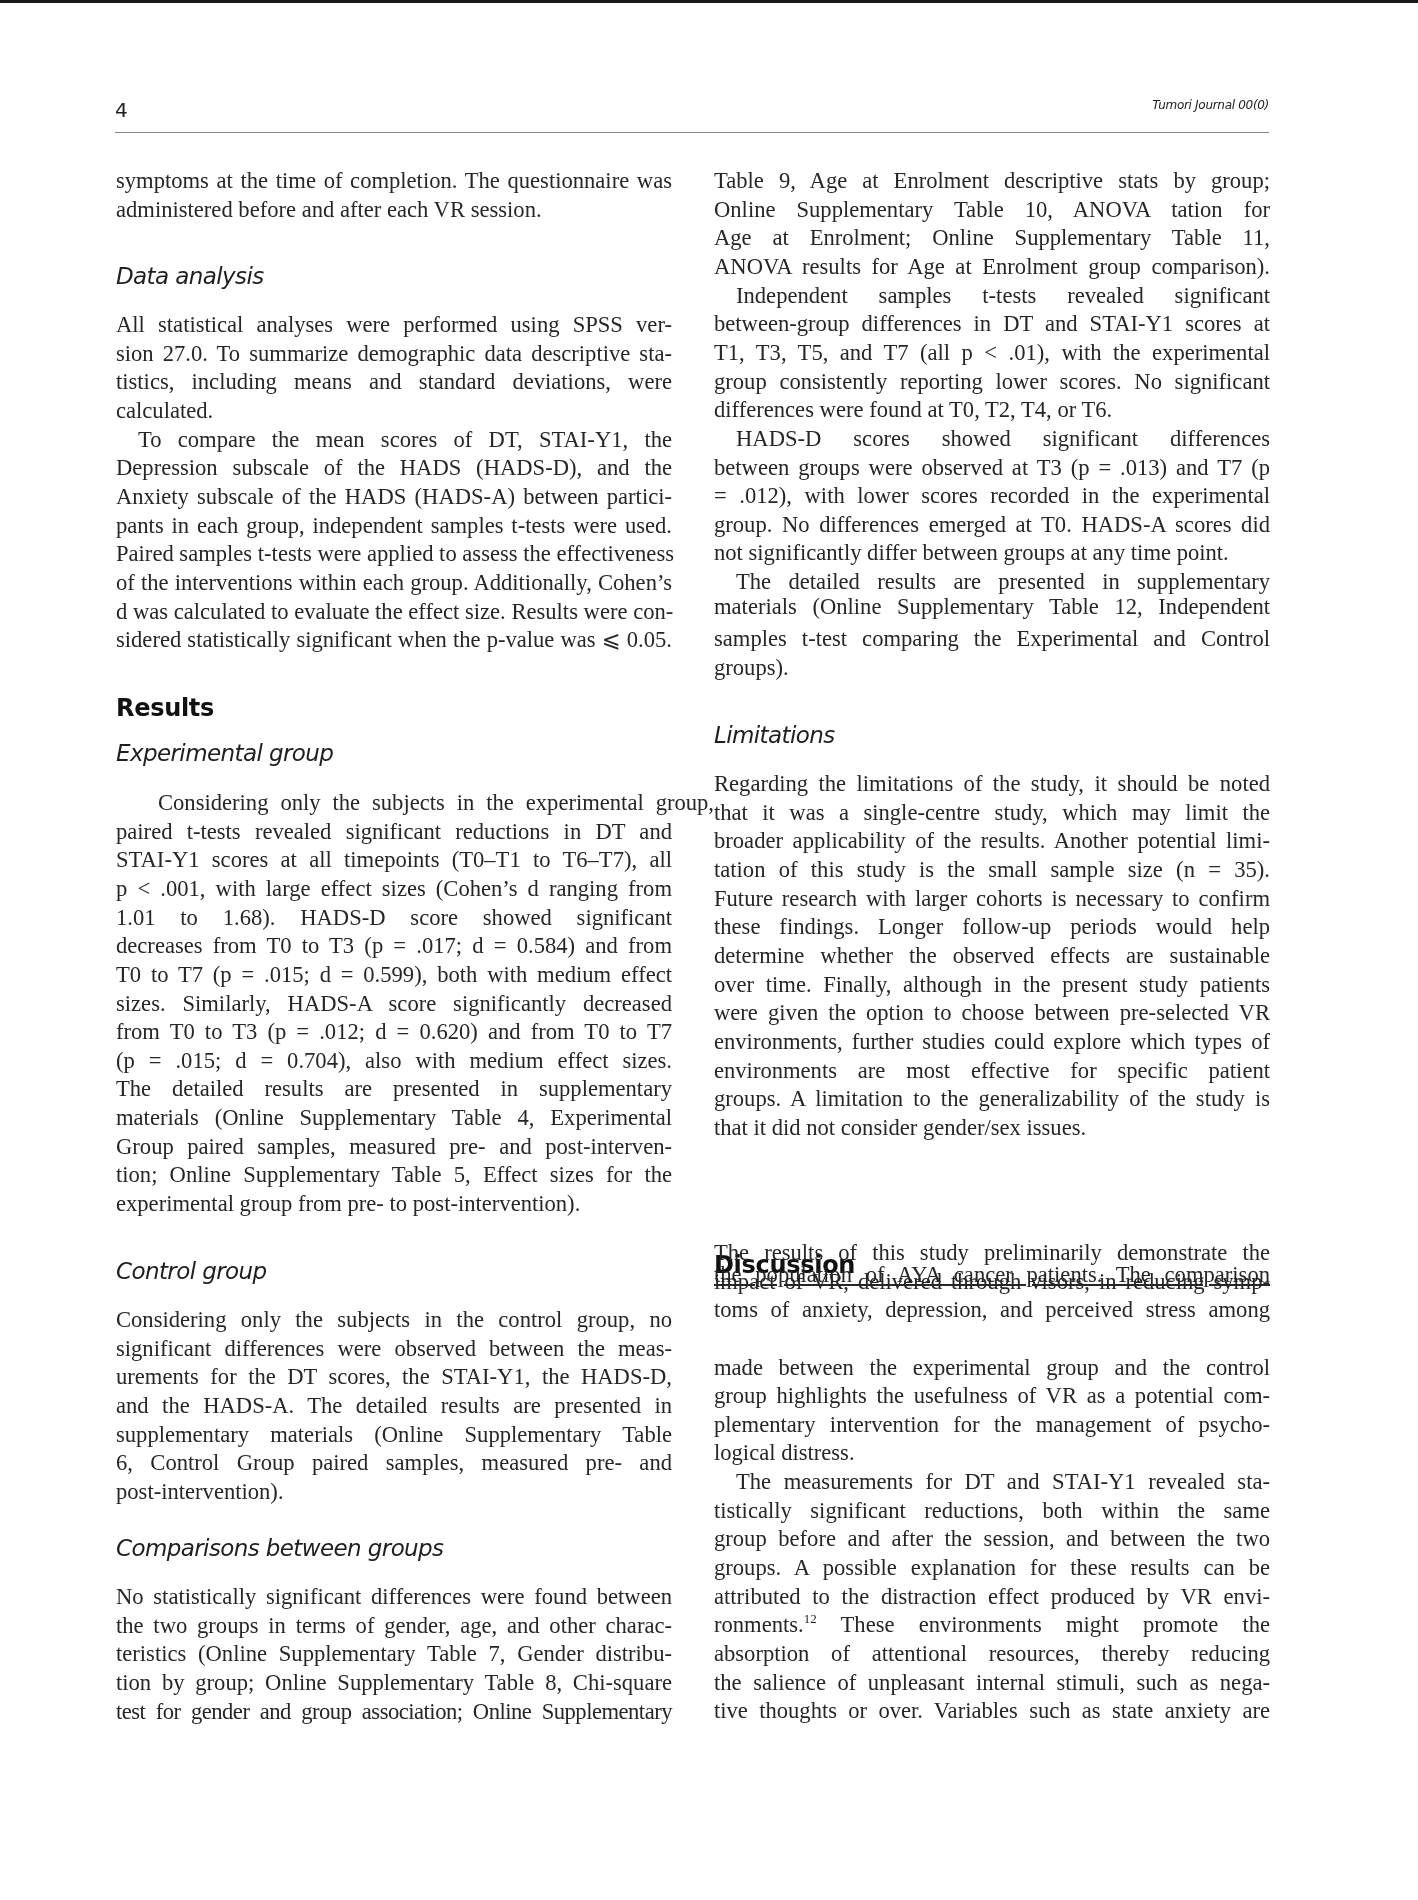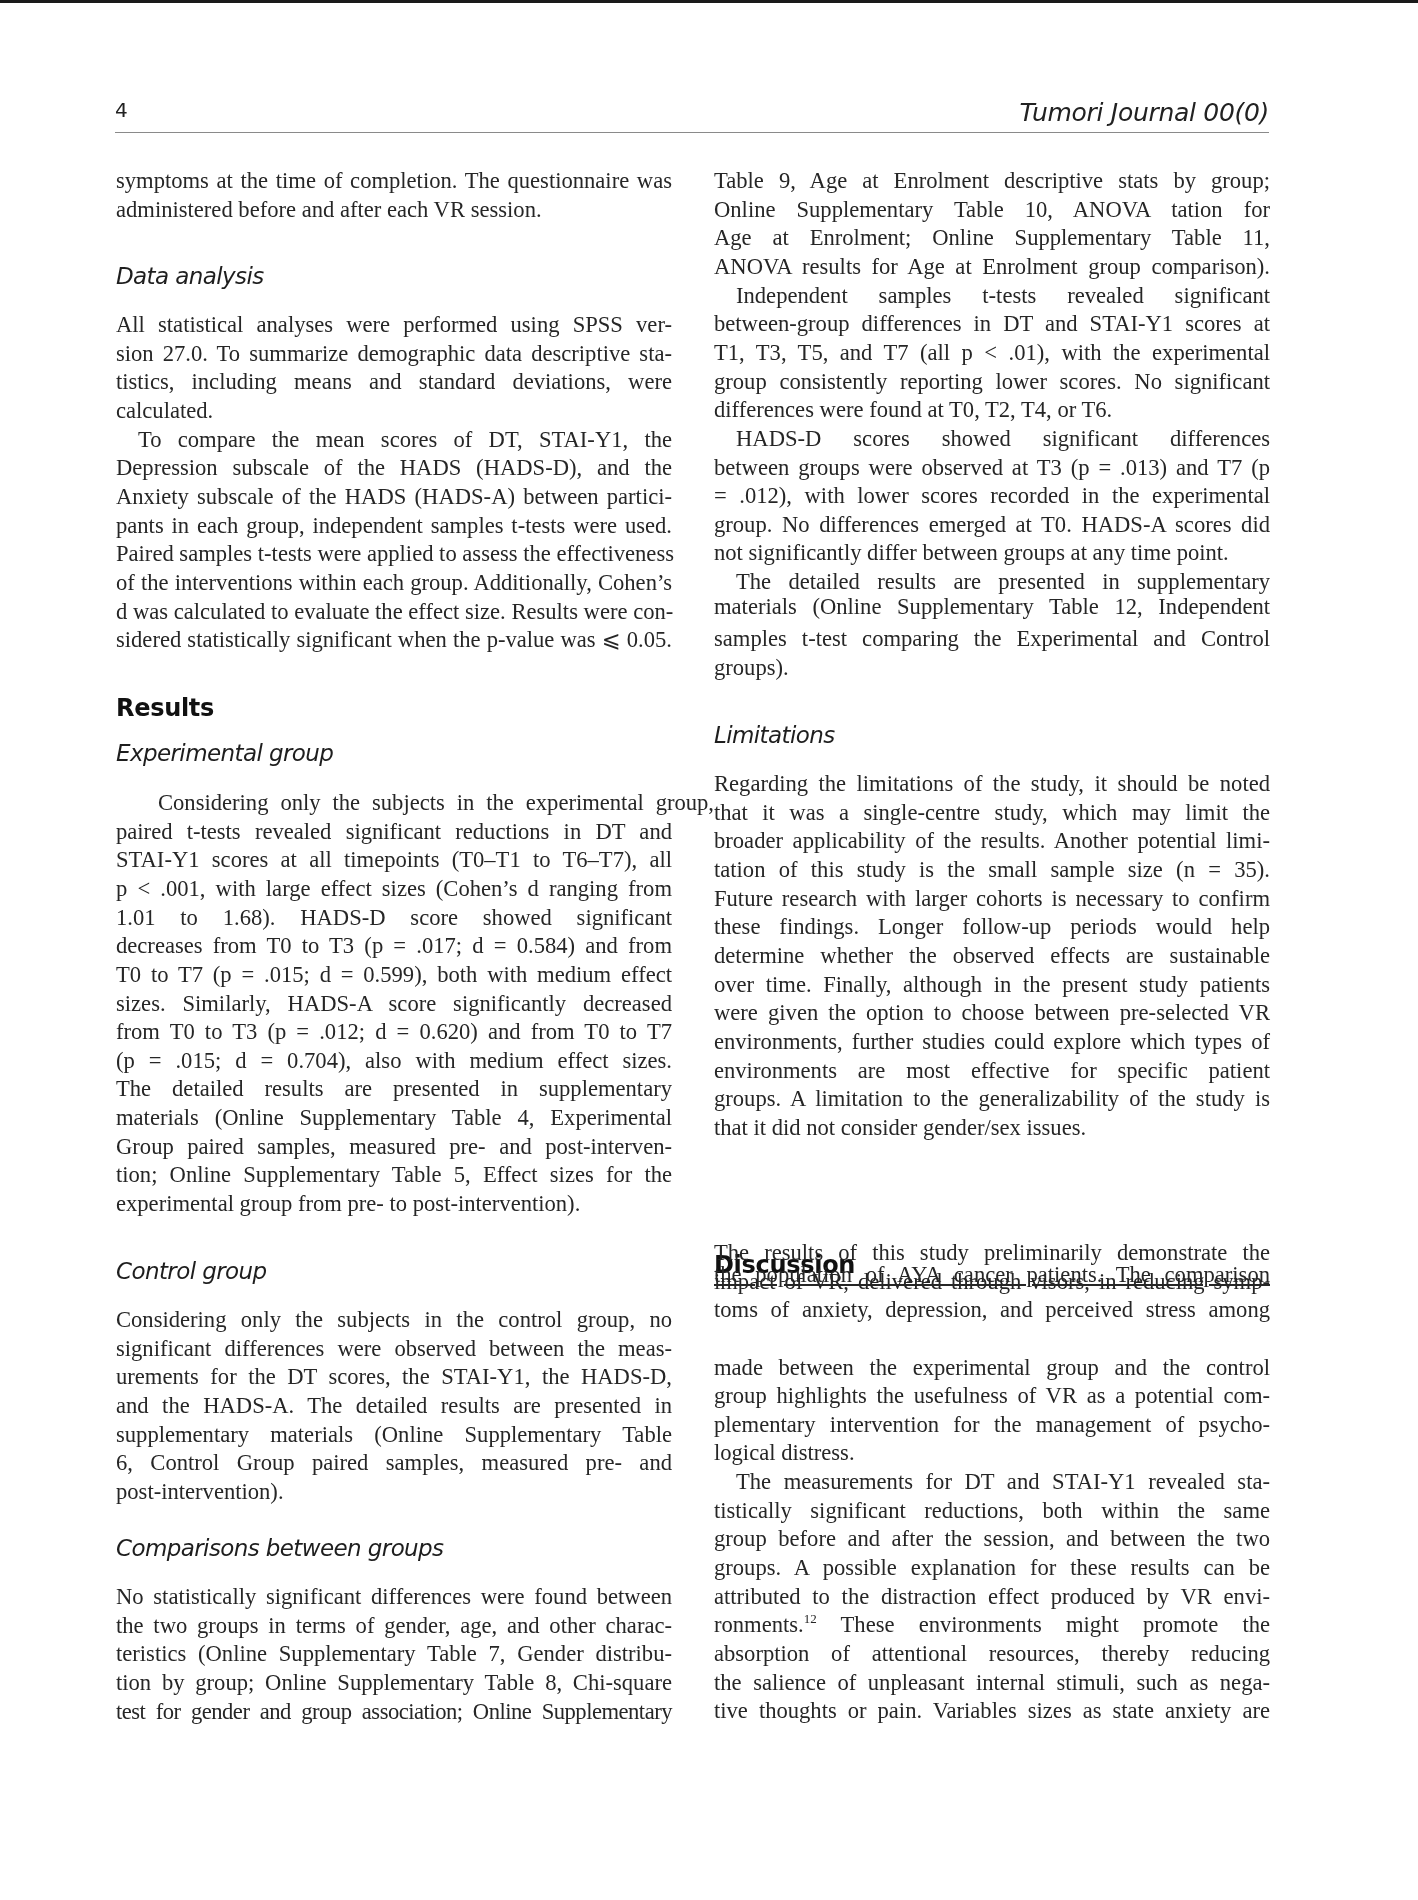--- a/index.html
+++ b/index.html
@@ -8,21 +8,21 @@
   .running-head {
     position: absolute; left: 115px; top: 98px; width: 1154px; height: 34px;
     border-bottom: 1.5px solid #8a8a8a;
   }
   .page-num {
     position: absolute; left: 0; top: 0;
     font-family: "DejaVu Sans", sans-serif; font-size: 20px; color: #222;
   }
   .journal {
     position: absolute; right: 0; top: 0;
-    font-family: "DejaVu Sans", sans-serif; font-style: italic; font-size: 25px; color: #222;
+    font-family: "DejaVu Sans", sans-serif; font-style: italic; font-size: 12px; color: #222;
     letter-spacing: -0.3px;
   }
   .col { position: absolute; width: 556px; }
   .col-left { left: 116px; }
   .col-right { left: 714px; }
   .line {
     position: absolute; left: 0; width: 556px; height: 29px;
     font-family: "Liberation Serif", serif; font-size: 22.6px; line-height: 29px;
     color: #262626; white-space: nowrap;
     text-align: justify; text-align-last: justify;
@@ -174,15 +174,15 @@
   </div>
   <div>
     <div class="line indent" style="top:1467px;">The measurements for DT and STAI-Y1 revealed sta-</div>
     <div class="line" style="top:1496px;">tistically significant reductions, both within the same</div>
     <div class="line" style="top:1524px;">group before and after the session, and between the two</div>
     <div class="line" style="top:1553px;">groups. A possible explanation for these results can be</div>
     <div class="line" style="top:1582px;">attributed to the distraction effect produced by VR envi-</div>
     <div class="line" style="top:1610px;"><span>ronments.</span><sup>12</sup><span> These environments might promote the</span></div>
     <div class="line" style="top:1639px;">absorption of attentional resources, thereby reducing</div>
     <div class="line" style="top:1668px;">the salience of unpleasant internal stimuli, such as nega-</div>
-    <div class="line" style="top:1696px;">tive thoughts or pain. Variables sizes as state anxiety are</div>
+    <div class="line" style="top:1696px;">tive thoughts or over. Variables such as state anxiety are</div>
   </div>
 </div>
 
 </body></html>

